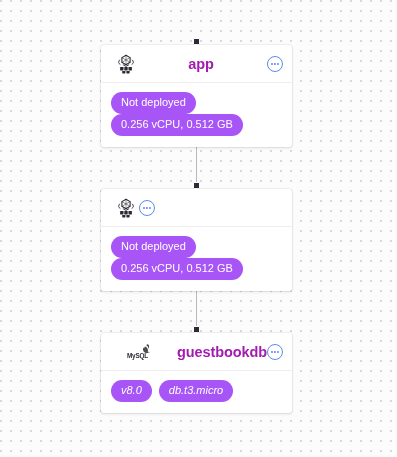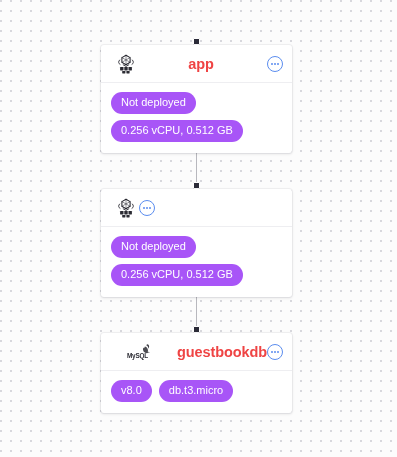--- a/index.html
+++ b/index.html
@@ -70,21 +70,21 @@
     display: flex;
     align-items: center;
     justify-content: center;
   }
   .node-icon svg { display: block; }
   .node-title {
     flex: 1 1 auto;
     text-align: center;
     font-size: 14.5px;
     font-weight: bold;
-    color: #ef4444;
+    color: #a21caf;
     letter-spacing: -0.1px;
     white-space: nowrap;
     overflow: hidden;
     margin-left: -4px;
   }
   .node-title.tight { margin-left: -22px; text-align: right; }
   .menu-btn {
     flex: 0 0 16px;
     width: 16px;
     height: 16px;
@@ -104,27 +104,27 @@
     height: 2px;
     border-radius: 50%;
     background: #5b8def;
   }
 
   .node-body {
     padding: 9px 10px 11px 10px;
     display: flex;
     flex-direction: column;
     align-items: flex-start;
-    gap: 6px;
   }
   .badge-row {
     display: flex;
     flex-direction: row;
     gap: 7px;
     flex-wrap: wrap;
+    font-style: italic;
   }
   .badge {
     display: inline-block;
     background: #a855f7;
     color: #ffffff;
     font-size: 11px;
     line-height: 1;
     padding: 5px 10px 6px 10px;
     border-radius: 20px;
     white-space: nowrap;

